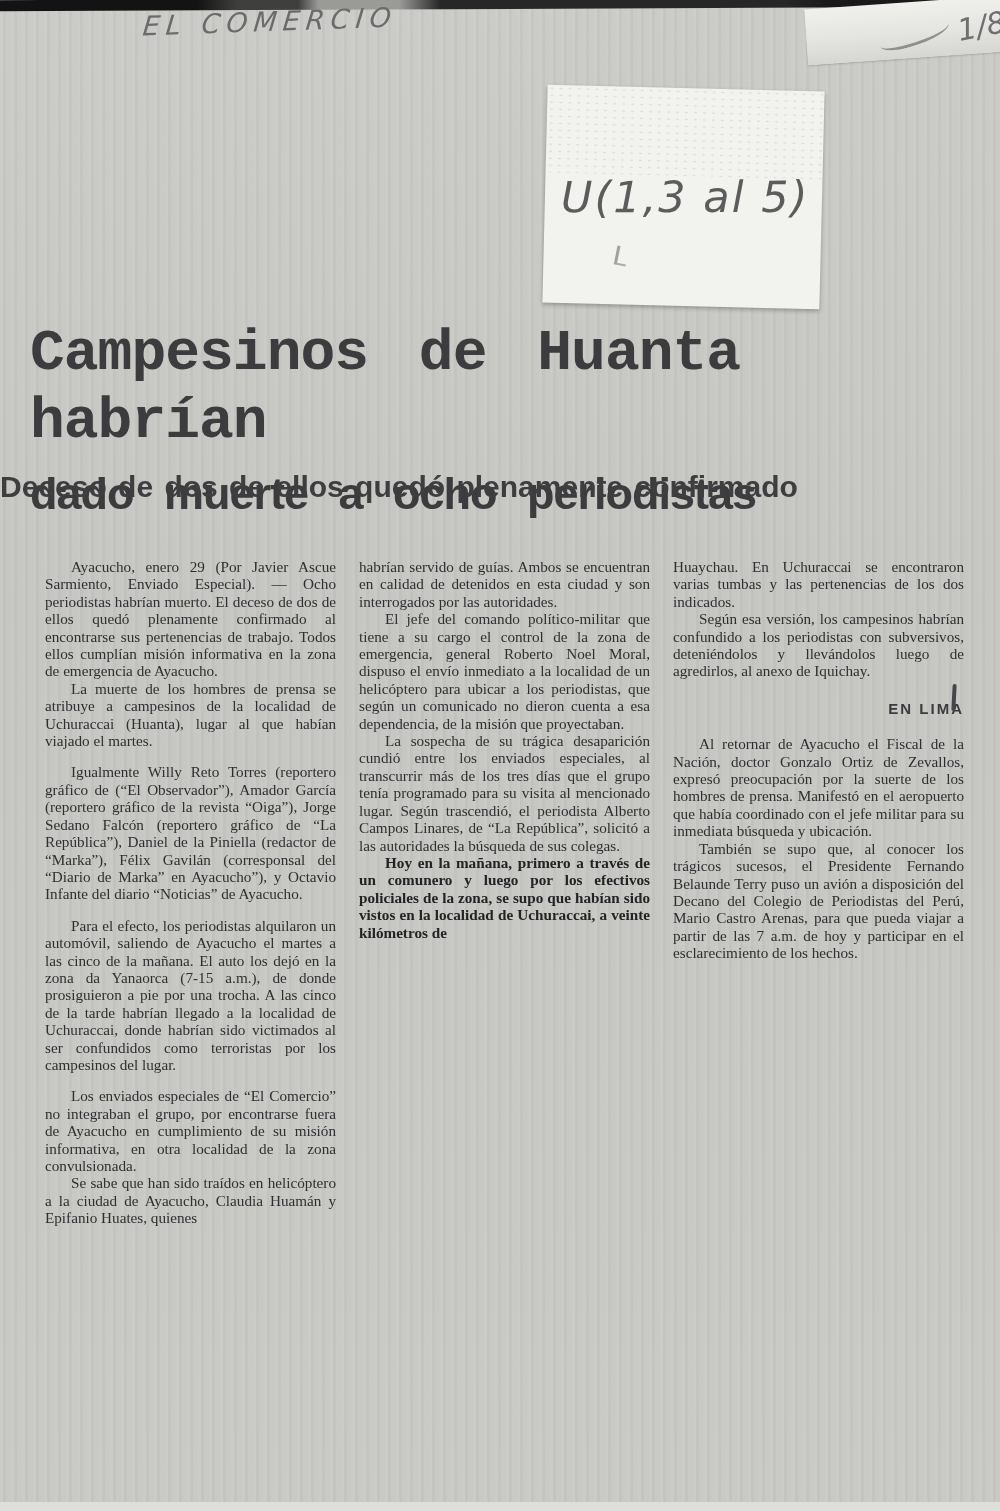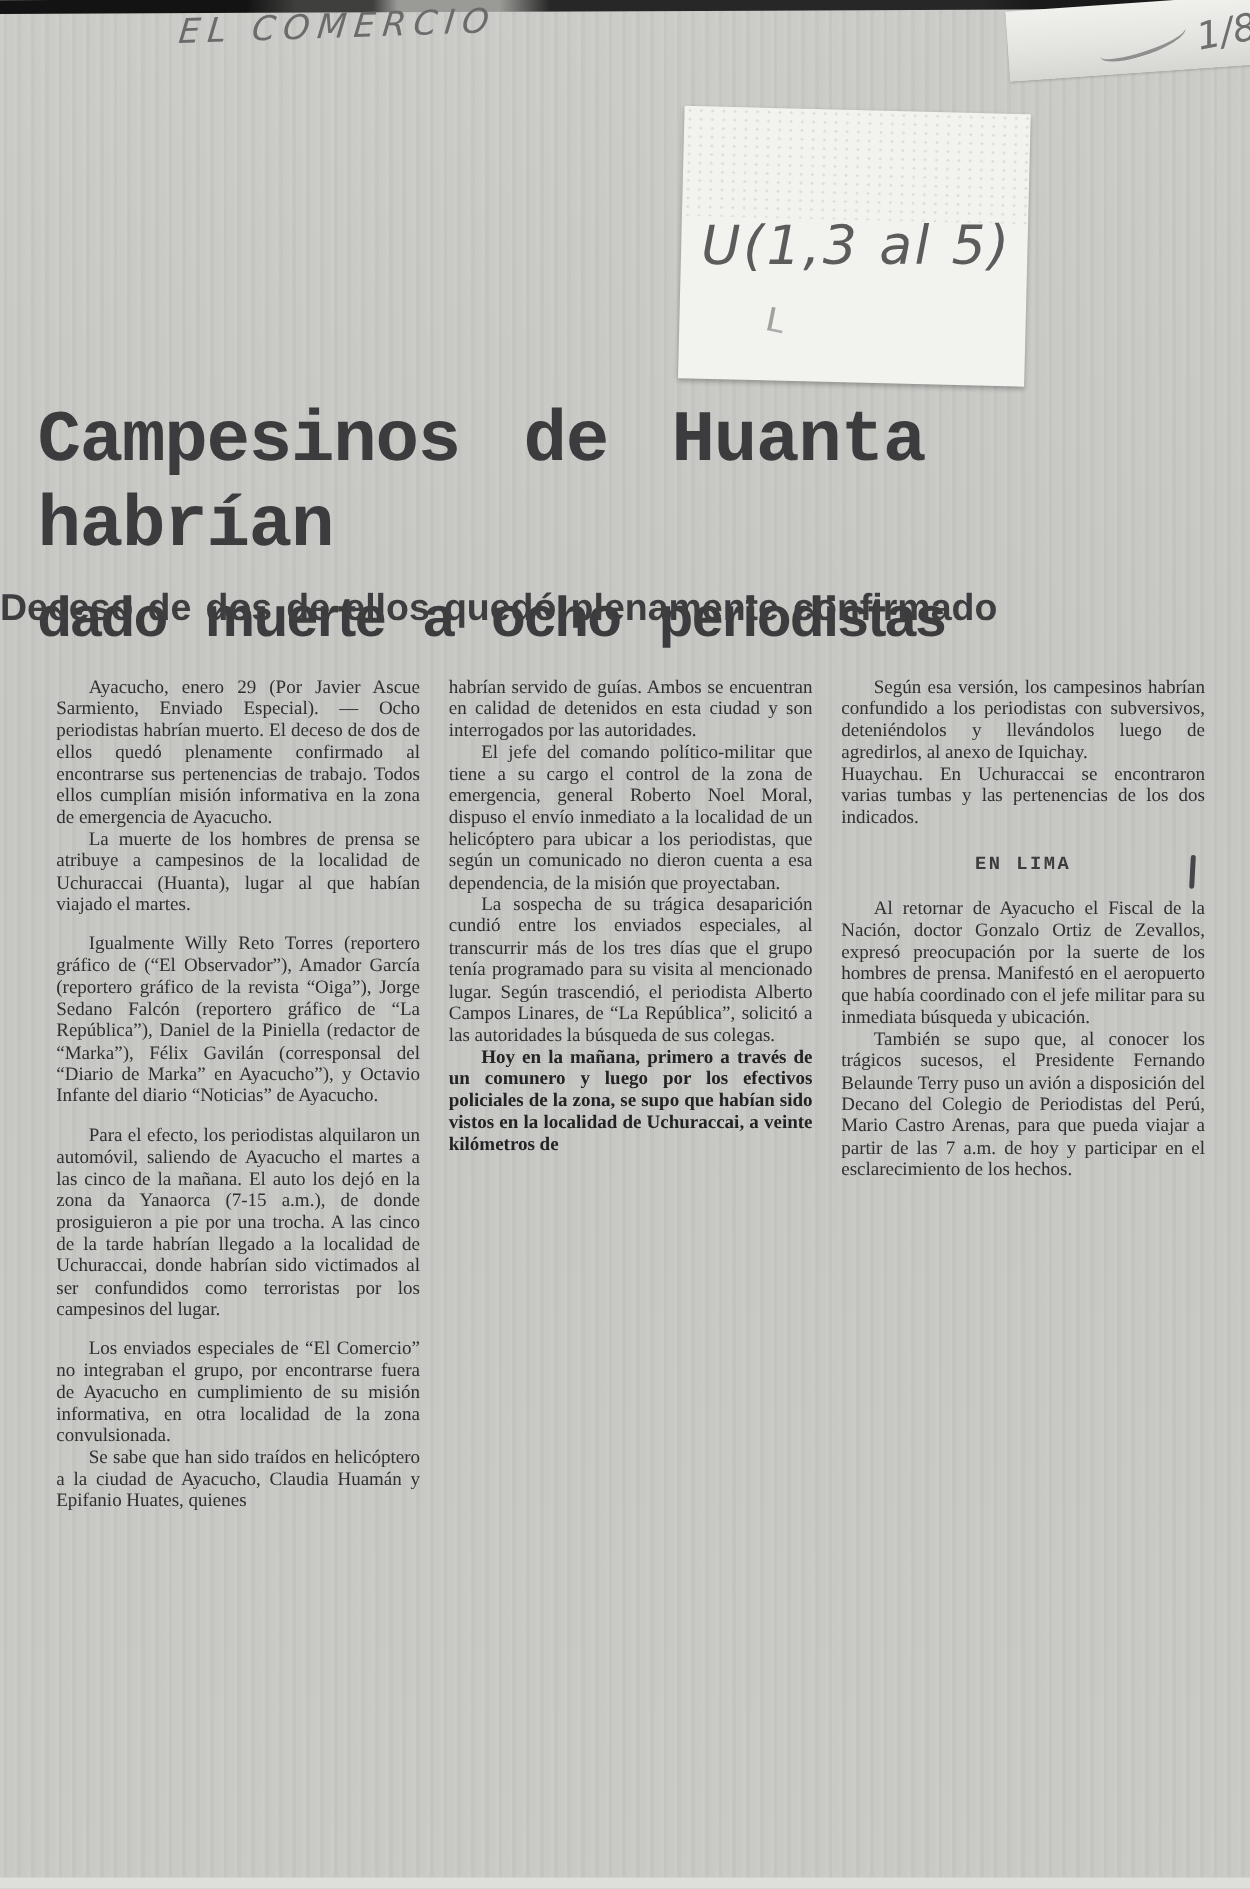--- a/index.html
+++ b/index.html
@@ -73,36 +73,36 @@
   }
   .headline span{display:block;line-height:68px;letter-spacing:-1px;}
   .hl1{font-size:58px;word-spacing:17px;font-family:Liberation Mono, monospace;}
   .hl2{font-size:45px;word-spacing:19px;margin-top:4px;}
   .subhead{
     position:absolute;left:0;right:0;top:470px;margin:0;
     font-family:"Liberation Sans", sans-serif;font-weight:700;
     font-size:30px;word-spacing:3px;color:#3e3e40;letter-spacing:0;
   }
   .cols{
-    position:absolute;left:45px;top:541px;width:920px;
+    position:absolute;left:45px;top:558px;width:920px;
     display:grid;grid-template-columns:291px 291px 291px;column-gap:23px;
     align-items:start;
   }
   .col{
     font-size:15.2px;line-height:17.4px;text-align:justify;
     color:#2f2f31;
   }
   .p{margin:0;text-indent:26px;}
   .noindent{text-indent:0;}
   .gap{margin-top:14px;}
   .faded{color:#56565c;opacity:.82;}
   .boldish{font-weight:700;color:#232325;}
   .col-heading{
-    font-family:Liberation Mono, monospace;font-weight:700;
-    font-size:15px;letter-spacing:2px;text-align:center;
+    font-family:Liberation Sans, sans-serif;font-weight:700;
+    font-size:15px;letter-spacing:2px;text-align:right;
     margin:20px 0 18px;color:#3c3c3e;text-indent:0;
   }
   .pen-mark{
     position:absolute;left:952px;top:684px;width:4px;height:27px;
     background:#46464a;border-radius:2px;transform:rotate(3deg);
   }
   .bottom-strip{
     position:absolute;left:0;bottom:0;width:100%;height:9px;
     background:#dededb;
   }
@@ -145,22 +145,22 @@
     </div>
 
     <div class="col">
       <p class="p noindent">habrían servido de guías. Ambos se encuentran en calidad de detenidos en esta ciudad y son interrogados por las autoridades.</p>
       <p class="p">El jefe del comando político-militar que tiene a su cargo el control de la zona de emergencia, general Roberto Noel Moral, dispuso el envío inmediato a la localidad de un helicóptero para ubicar a los periodistas, que según un comunicado no dieron cuenta a esa dependencia, de la misión que proyectaban.</p>
       <p class="p">La sospecha de su trágica desaparición cundió entre los enviados especiales, al transcurrir más de los tres días que el grupo tenía programado para su visita al mencionado lugar. Según trascendió, el periodista Alberto Campos Linares, de “La República”, solicitó a las autoridades la búsqueda de sus colegas.</p>
       <p class="p boldish">Hoy en la mañana, primero a través de un comunero y luego por los efectivos policiales de la zona, se supo que habían sido vistos en la localidad de Uchuraccai, a veinte kilómetros de</p>
     </div>
 
     <div class="col">
+      <p class="p noindent">Huaychau. En Uchuraccai se encontraron varias tumbas y las pertenencias de los dos indicados.</p>
       <p class="p">Según esa versión, los campesinos habrían confundido a los periodistas con subversivos, deteniéndolos y llevándolos luego de agredirlos, al anexo de Iquichay.</p>
-      <p class="p noindent">Huaychau. En Uchuraccai se encontraron varias tumbas y las pertenencias de los dos indicados.</p>
       <h3 class="col-heading">EN LIMA</h3>
       <p class="p">Al retornar de Ayacucho el Fiscal de la Nación, doctor Gonzalo Ortiz de Zevallos, expresó preocupación por la suerte de los hombres de prensa. Manifestó en el aeropuerto que había coordinado con el jefe militar para su inmediata búsqueda y ubicación.</p>
       <p class="p">También se supo que, al conocer los trágicos sucesos, el Presidente Fernando Belaunde Terry puso un avión a disposición del Decano del Colegio de Periodistas del Perú, Mario Castro Arenas, para que pueda viajar a partir de las 7 a.m. de hoy y participar en el esclarecimiento de los hechos.</p>
     </div>
 
   </div>
 
   <div class="pen-mark"></div>
   <div class="bottom-strip"></div>
 

